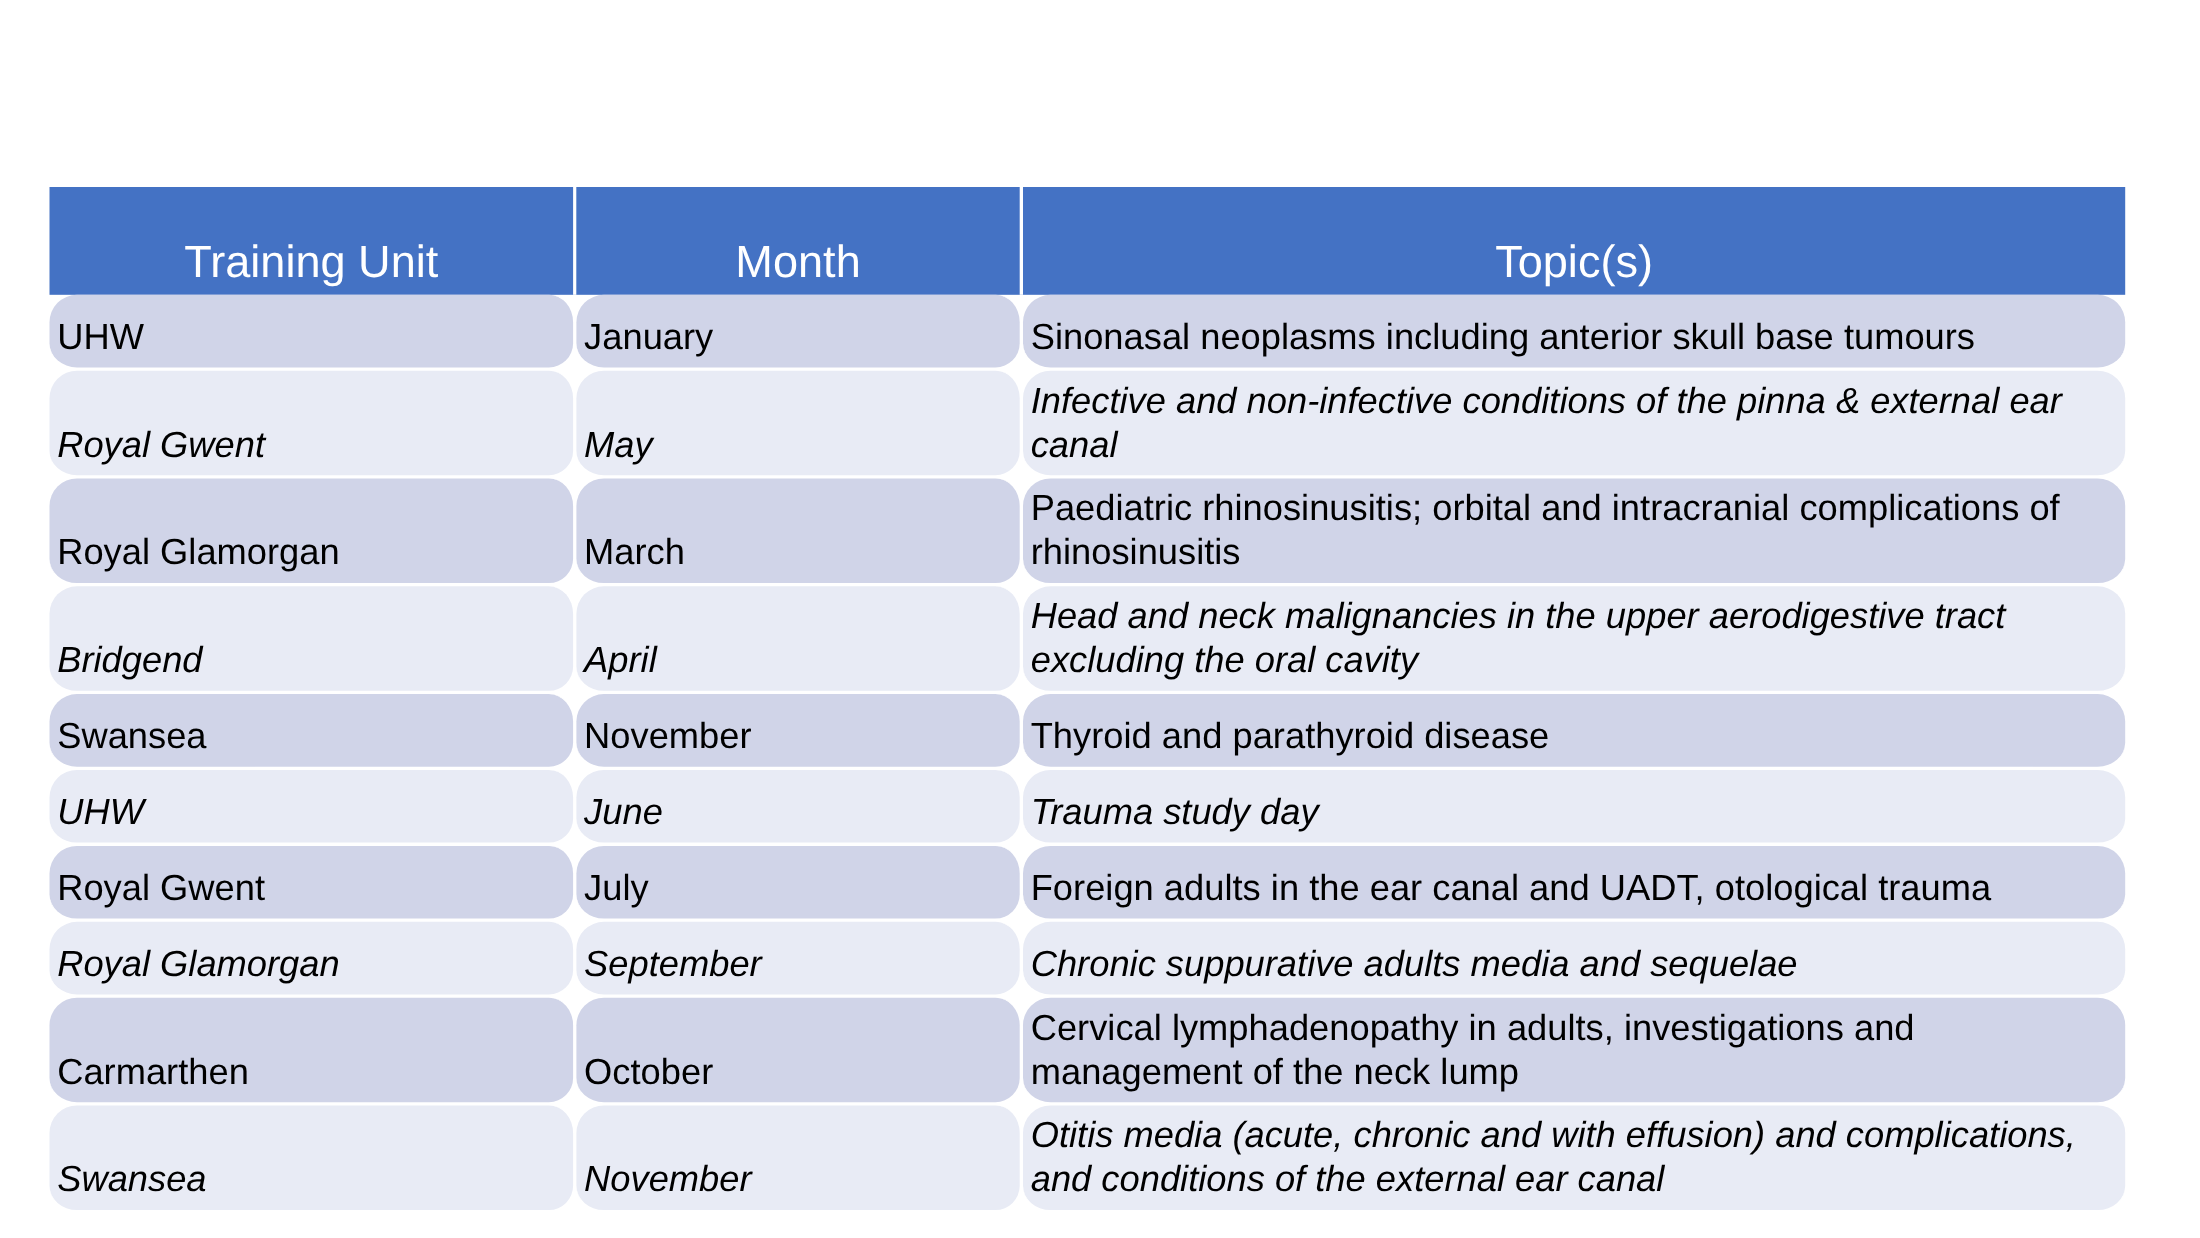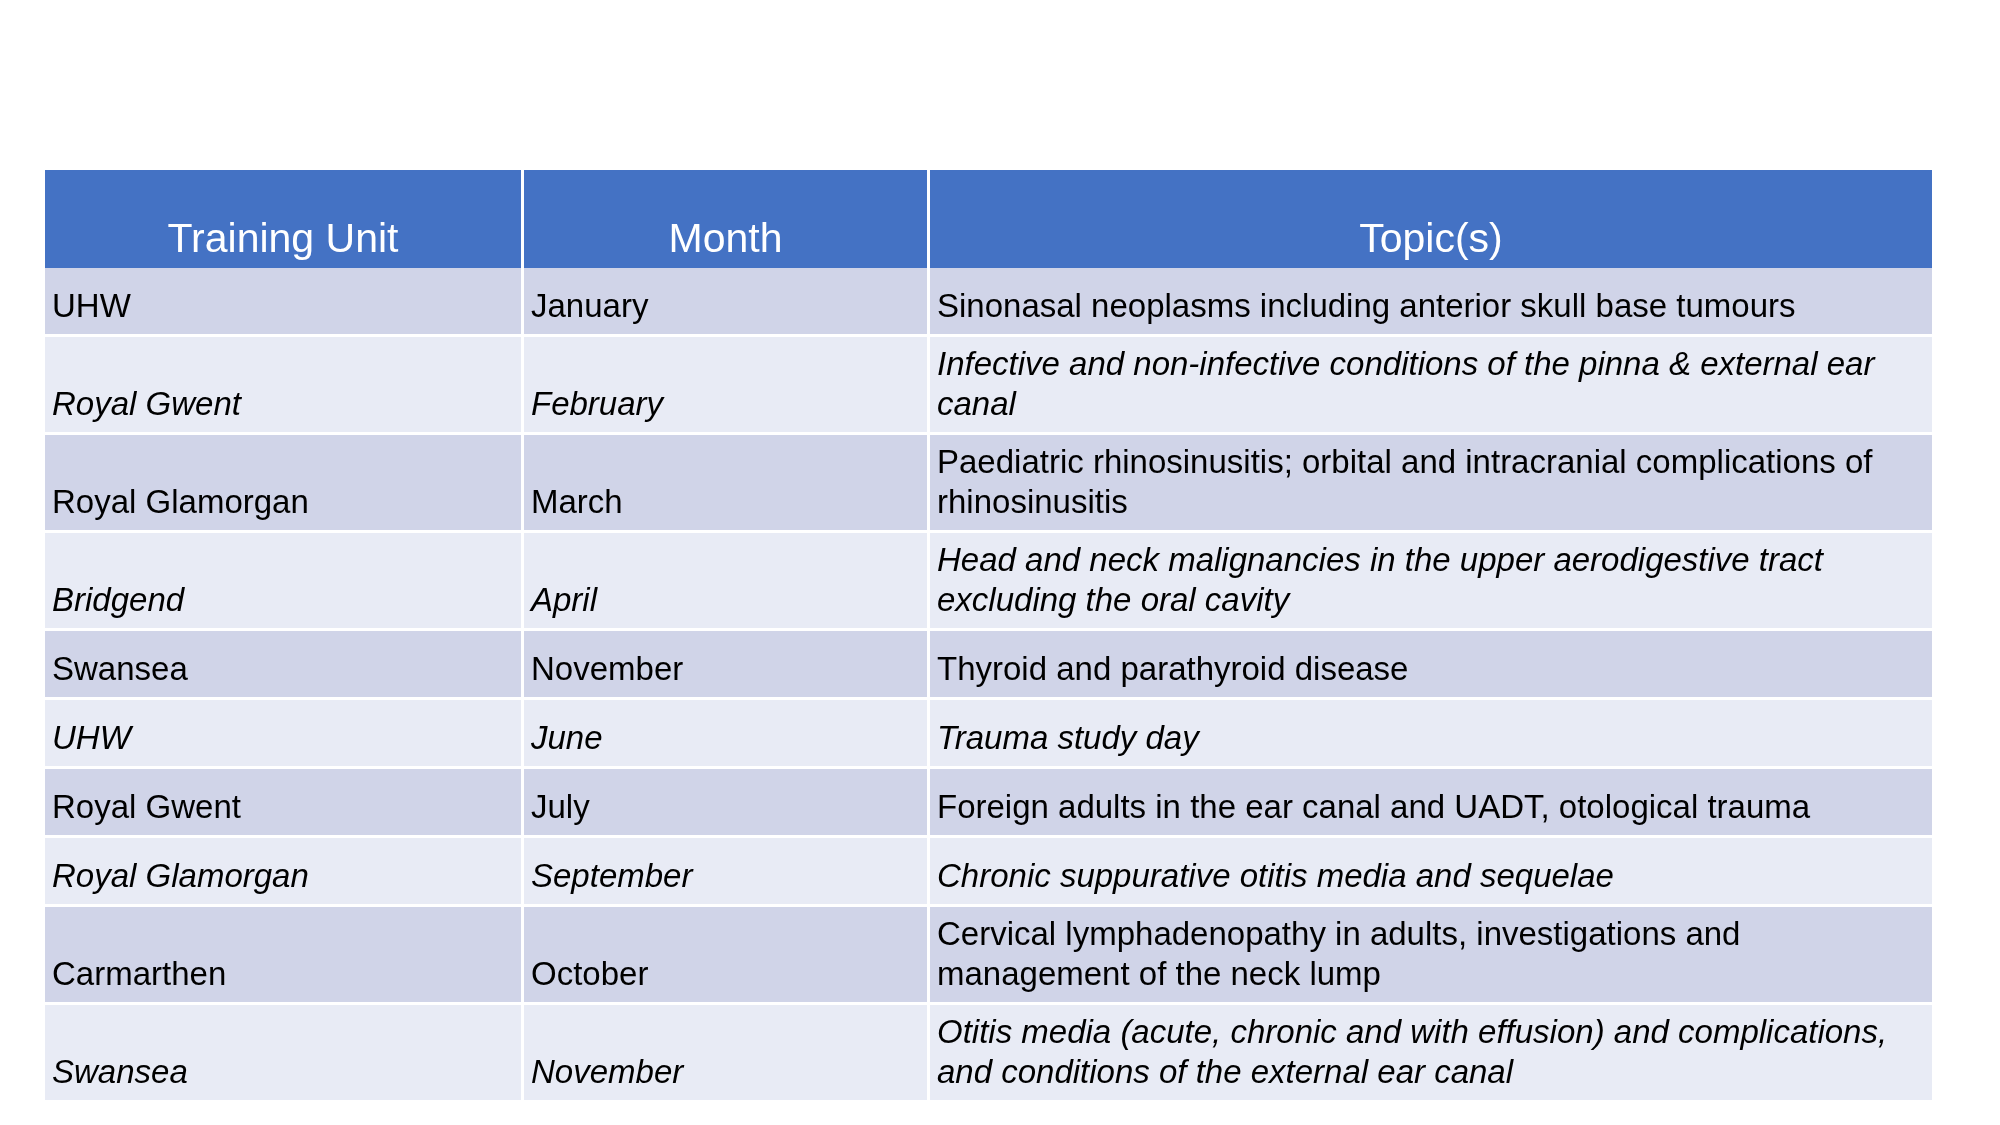--- a/index.html
+++ b/index.html
@@ -75,20 +75,21 @@
     font-size: 33px;
     line-height: 1.22;
     color: #000000;
     vertical-align: bottom;
     padding: 6px 10px 8px 7px;
     border-right: 3px solid #ffffff;
     border-bottom: 3px solid #ffffff;
     box-sizing: border-box;
     text-align: left;
     word-wrap: break-word;
+    border-radius: 25px;
   }
   #schedule-table tbody td:last-child {
     border-right: none;
   }
 
   #schedule-table tbody tr.band-dark td  { background: #d0d4e8; }
   #schedule-table tbody tr.band-light td { background: #e8ebf5; font-style: italic; }
 
   
   #schedule-table tbody tr { height: 69px; }
@@ -117,21 +118,21 @@
       </tr>
     </thead>
     <tbody id="table-body">
         <tr class="band-dark">
           <td class="cell-unit">UHW</td>
           <td class="cell-month">January</td>
           <td class="cell-topic">Sinonasal neoplasms including anterior skull base tumours</td>
         </tr>
         <tr class="band-light two-line">
           <td class="cell-unit">Royal Gwent</td>
-          <td class="cell-month">February</td>
+          <td class="cell-month">May</td>
           <td class="cell-topic">Infective and non-infective conditions of the pinna &amp; external ear canal</td>
         </tr>
         <tr class="band-dark two-line">
           <td class="cell-unit">Royal Glamorgan</td>
           <td class="cell-month">March</td>
           <td class="cell-topic">Paediatric rhinosinusitis; orbital and intracranial complications of rhinosinusitis</td>
         </tr>
         <tr class="band-light two-line">
           <td class="cell-unit">Bridgend</td>
           <td class="cell-month">April</td>
@@ -148,21 +149,21 @@
           <td class="cell-topic">Trauma study day</td>
         </tr>
         <tr class="band-dark">
           <td class="cell-unit">Royal Gwent</td>
           <td class="cell-month">July</td>
           <td class="cell-topic">Foreign adults in the ear canal and UADT, otological trauma</td>
         </tr>
         <tr class="band-light">
           <td class="cell-unit">Royal Glamorgan</td>
           <td class="cell-month">September</td>
-          <td class="cell-topic">Chronic suppurative otitis media and sequelae</td>
+          <td class="cell-topic">Chronic suppurative adults media and sequelae</td>
         </tr>
         <tr class="band-dark two-line">
           <td class="cell-unit">Carmarthen</td>
           <td class="cell-month">October</td>
           <td class="cell-topic">Cervical lymphadenopathy in adults, investigations and management of the neck lump</td>
         </tr>
         <tr class="band-light two-line">
           <td class="cell-unit">Swansea</td>
           <td class="cell-month">November</td>
           <td class="cell-topic">Otitis media (acute, chronic and with effusion) and complications, and conditions of the external ear canal</td>

